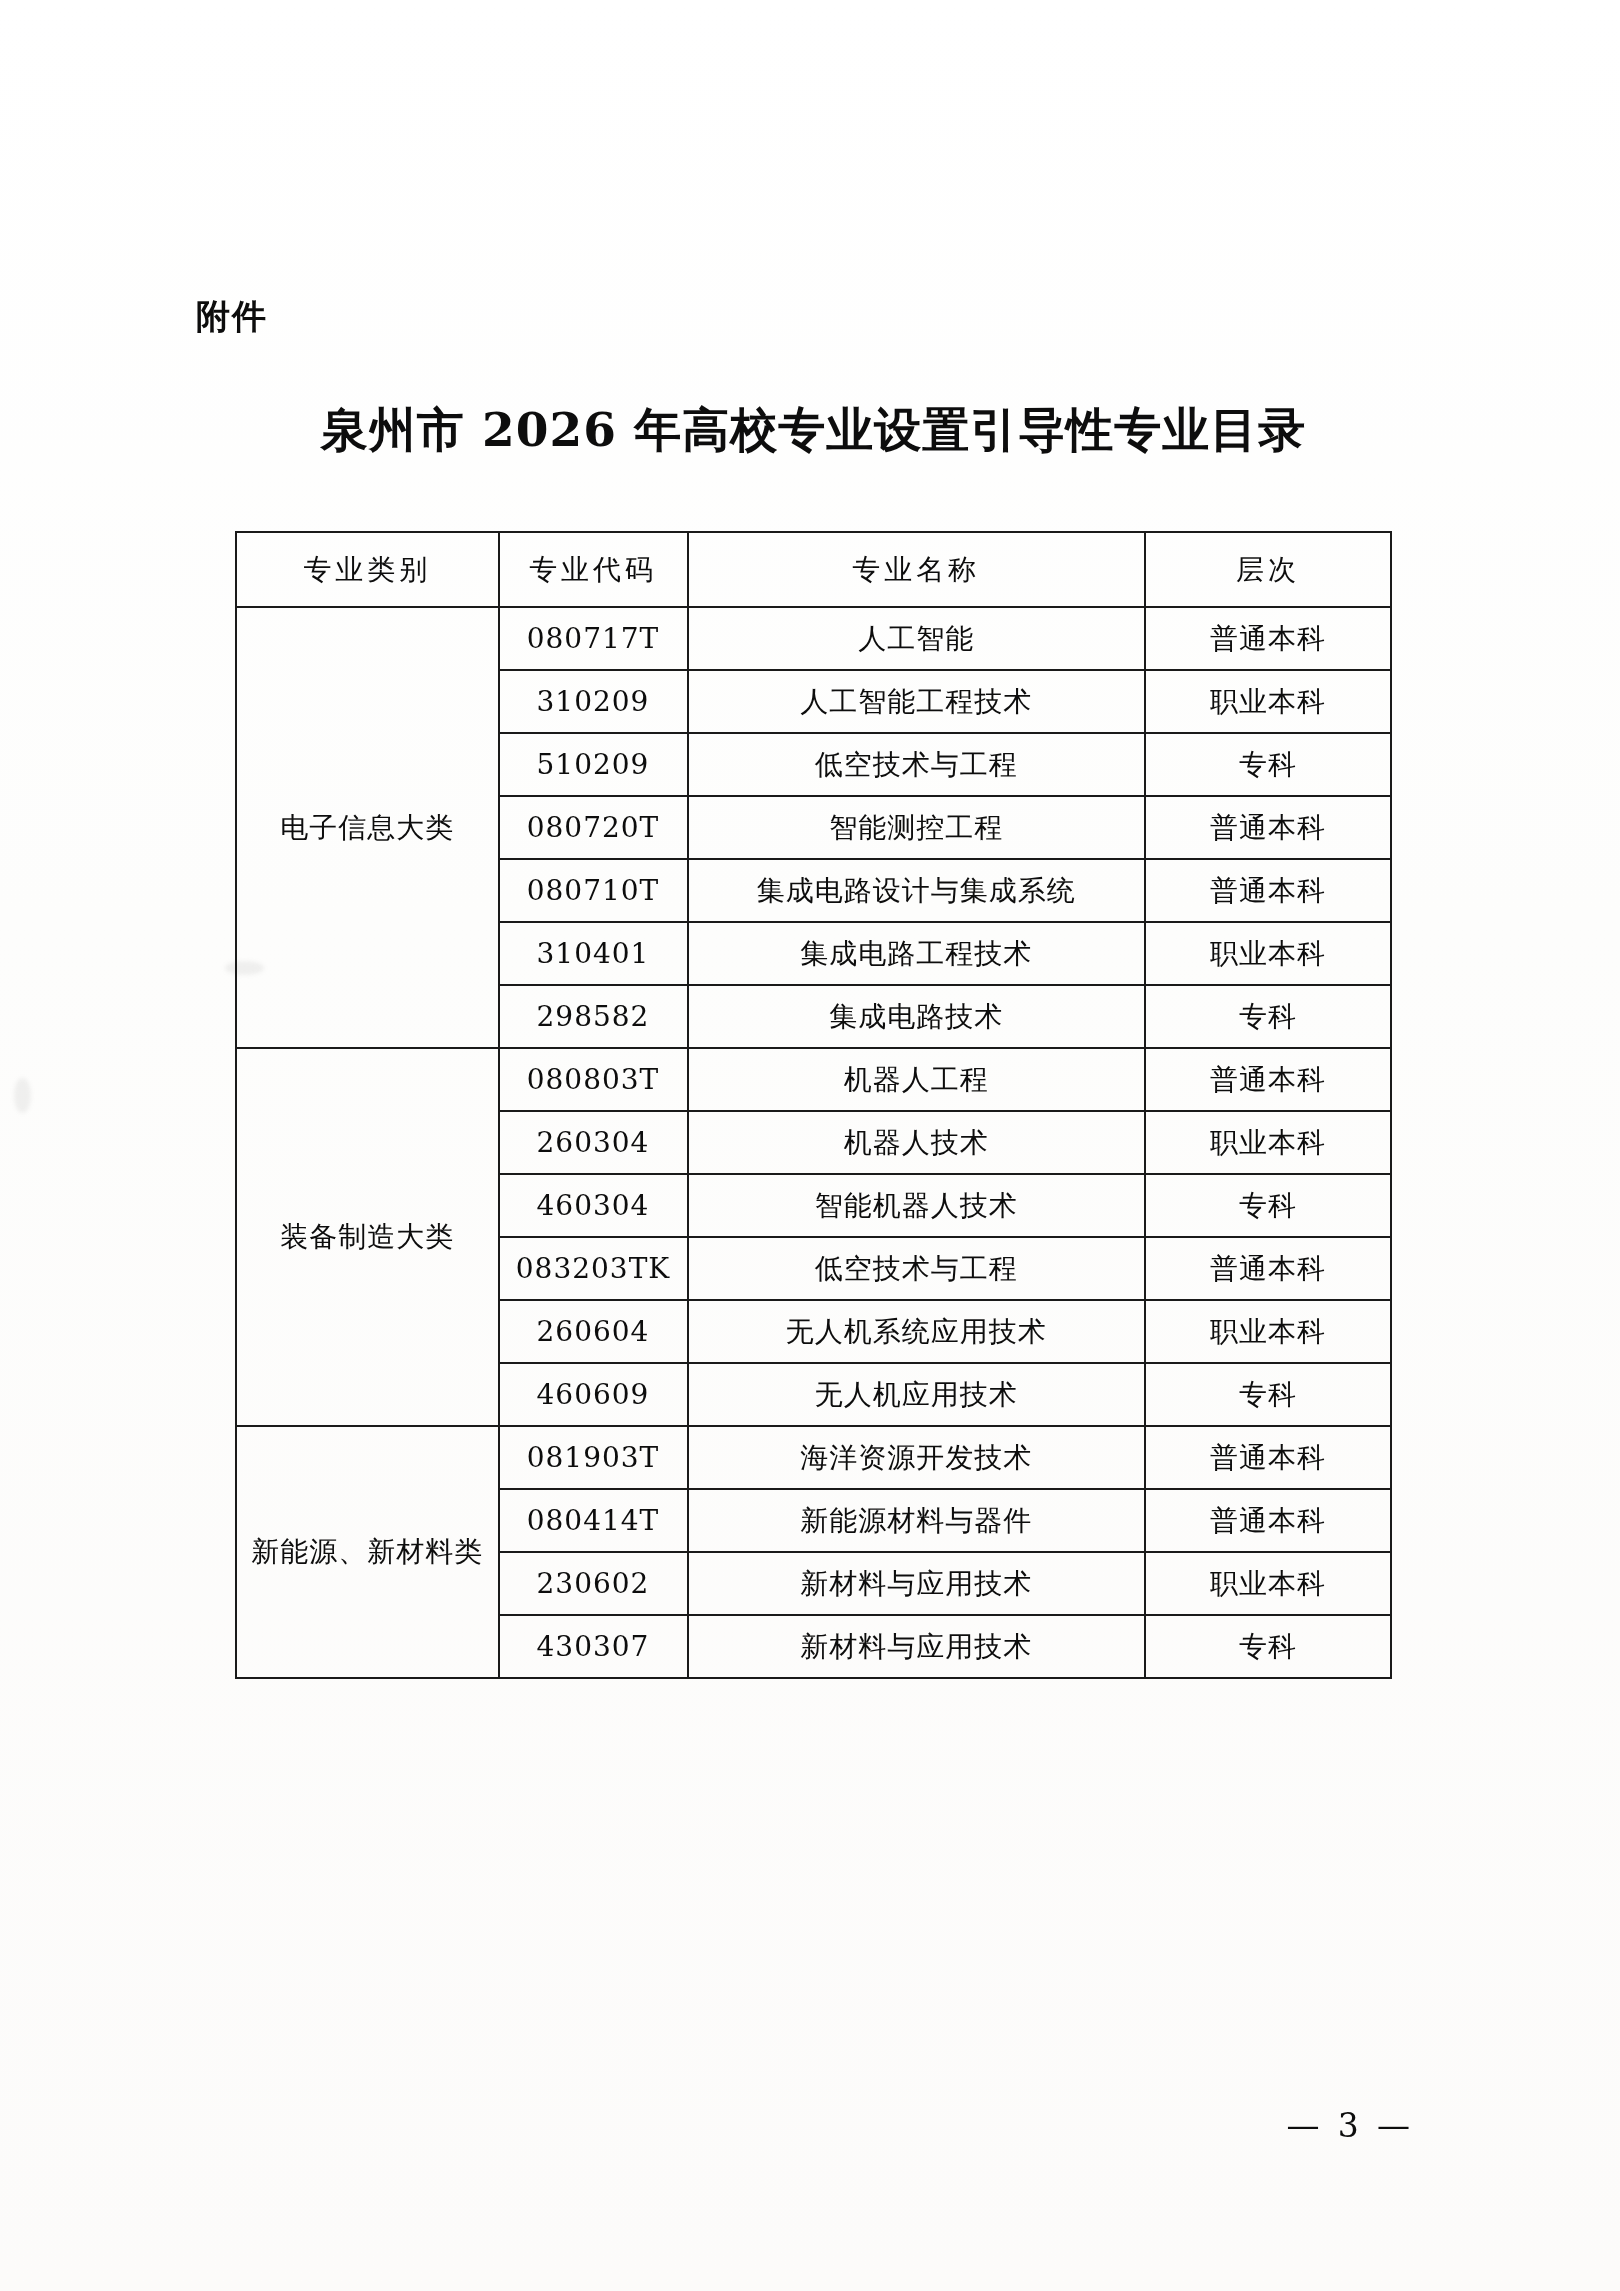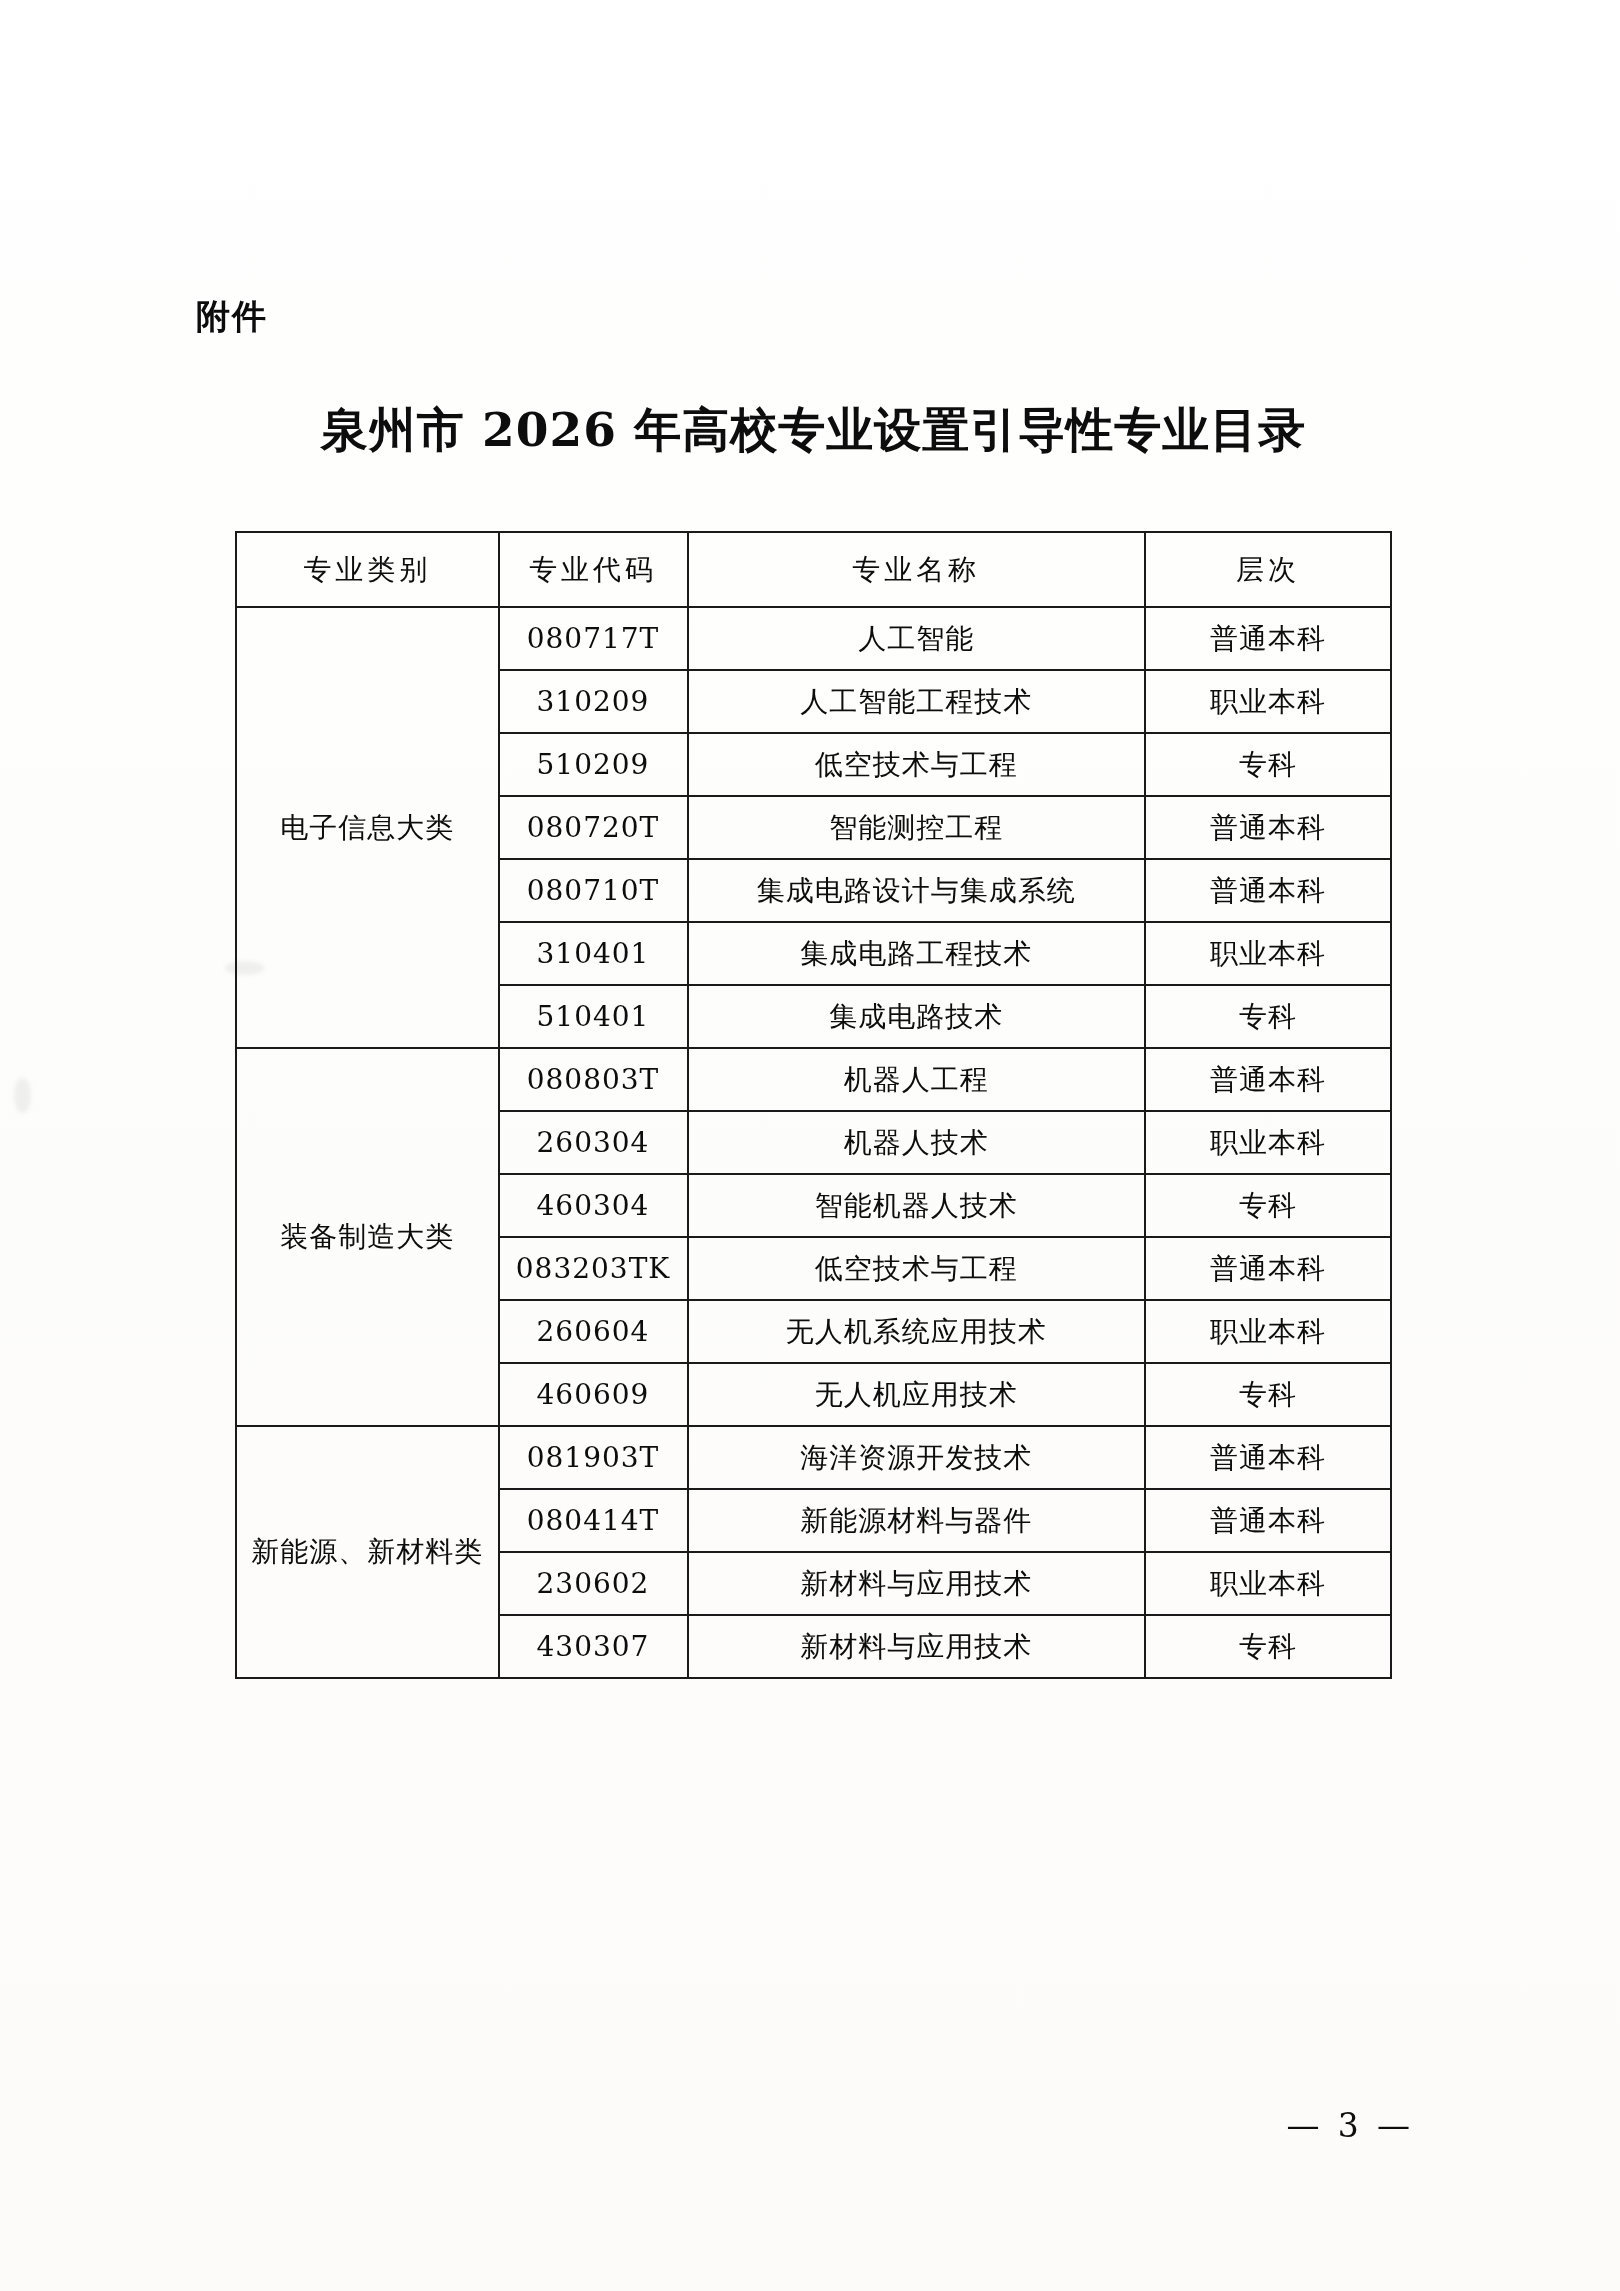--- a/index.html
+++ b/index.html
@@ -167,21 +167,21 @@
           <td class="code-cell">080710T</td>
           <td class="name-cell">集成电路设计与集成系统</td>
           <td class="level-cell">普通本科</td>
         </tr>
         <tr>
           <td class="code-cell">310401</td>
           <td class="name-cell">集成电路工程技术</td>
           <td class="level-cell">职业本科</td>
         </tr>
         <tr>
-          <td class="code-cell">510401</td>
+          <td class="code-cell">298582</td>
           <td class="name-cell">集成电路技术</td>
           <td class="level-cell">专科</td>
         </tr>
 
         <tr>
           <td class="cat-cell" rowspan="6">装备制造大类</td>
           <td class="code-cell">080803T</td>
           <td class="name-cell">机器人工程</td>
           <td class="level-cell">普通本科</td>
         </tr>

